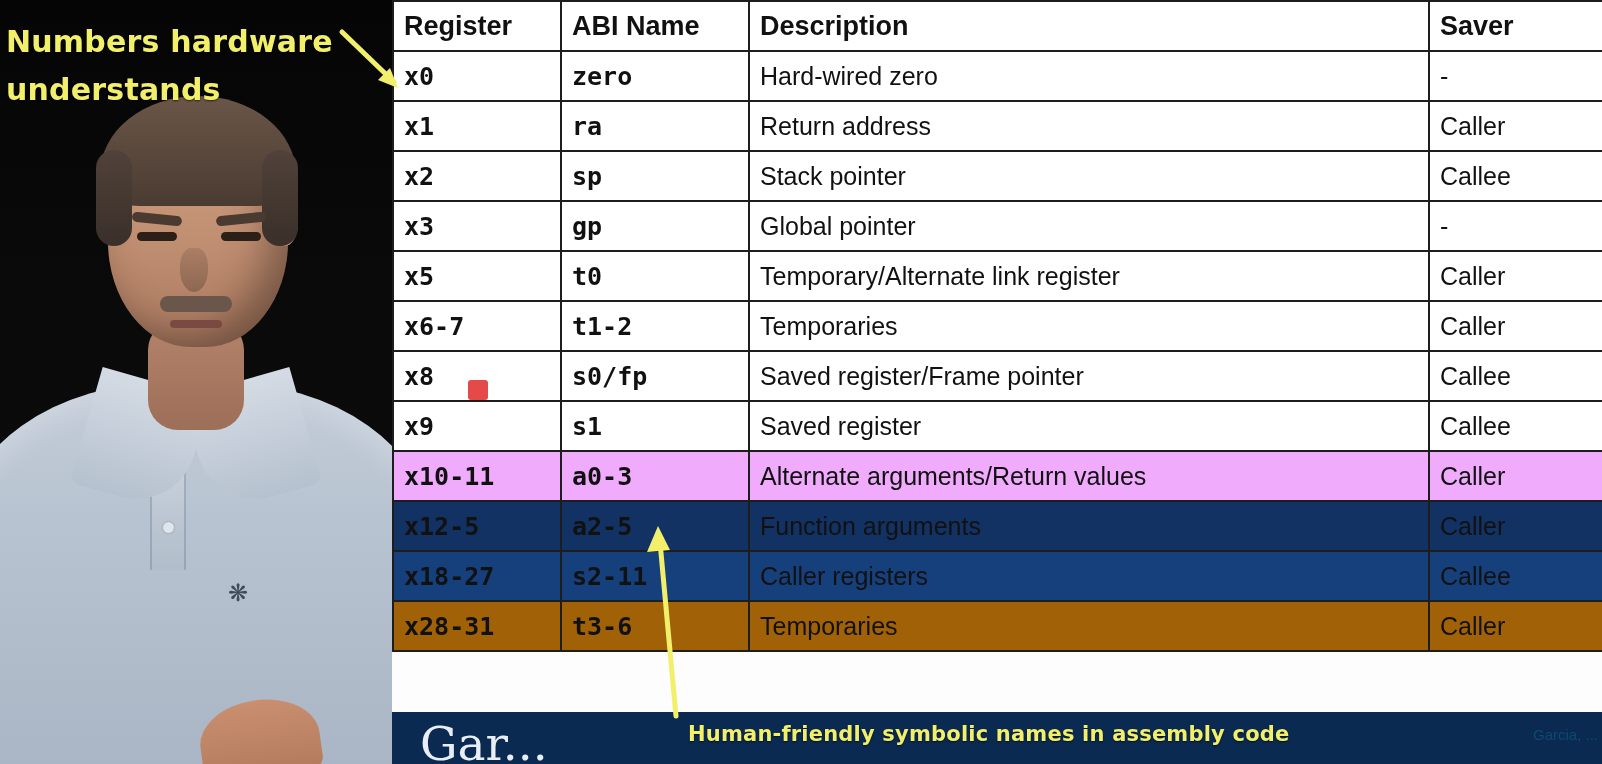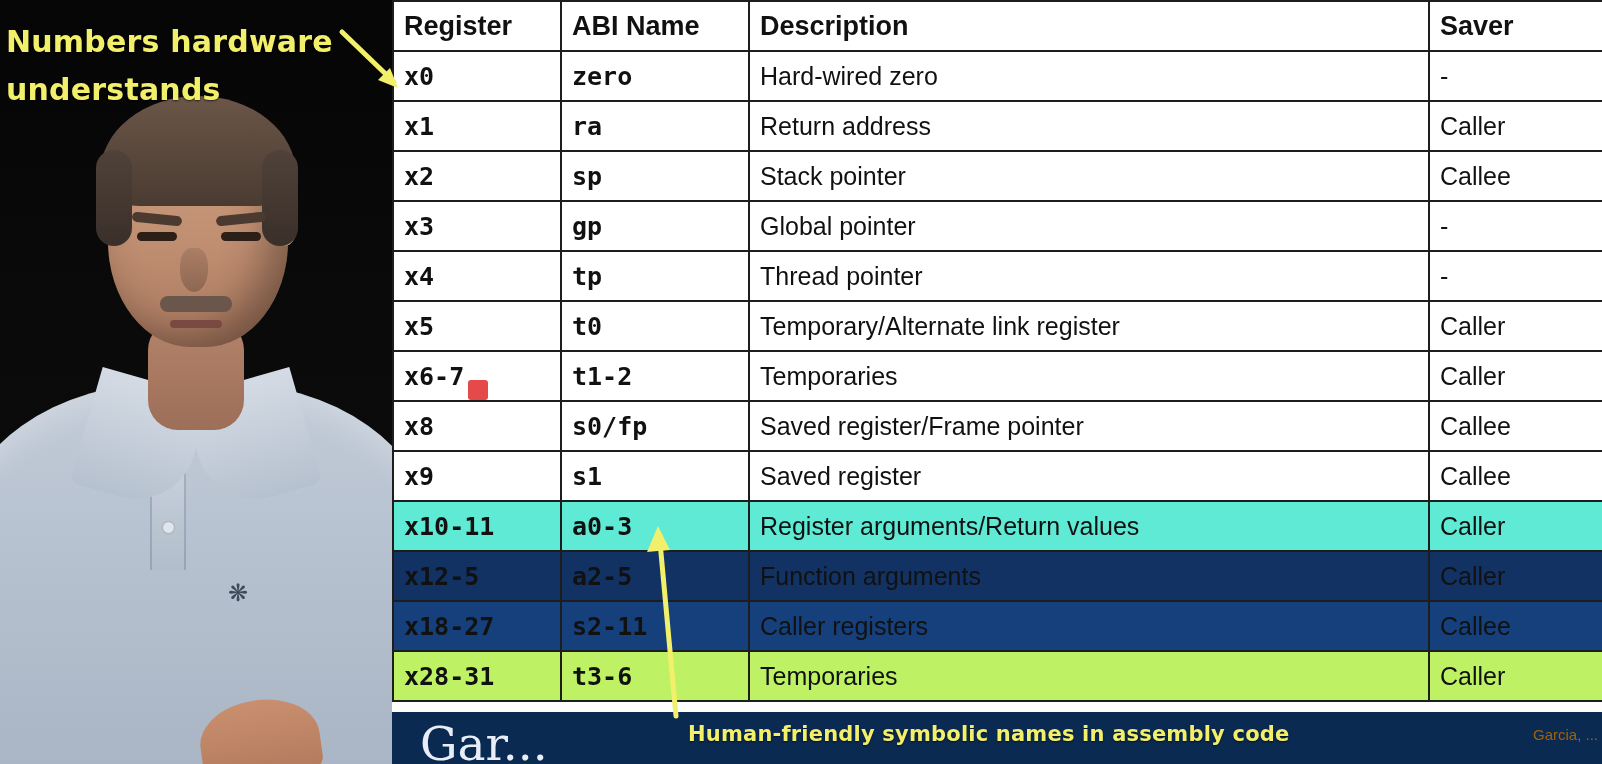--- a/index.html
+++ b/index.html
@@ -240,24 +240,24 @@
     font-weight: bold;
     font-size: 25px;
   }
   .desc, .saver { font-weight: normal; }
   
   tr.hl td {
     background: #1b3a6b;
     color: #ffffff;
     border-color: #0d1f3a;
   }
-  tr.hl0 td { background: #5eead4; }
+  tr.hl0 td { background: #f0abfc; }
   tr.hl1 td { background: #133264; }
   tr.hl2 td { background: #16407c; }
-  tr.hl3 td { background: #bef264; }
+  tr.hl3 td { background: #a16207; }
 
   
   #cursor-dot {
     position: absolute;
     left: 468px; top: 380px;
     width: 20px; height: 20px;
     background: #e33b3b;
     border-radius: 3px;
     opacity: .92;
     z-index: 25;
@@ -275,21 +275,21 @@
     left: 28px; top: 716px;
     font-family: "DejaVu Serif", serif;
     font-size: 47px;
     color: #e9eef6;
     z-index: 22;
   }
   #credit {
     position: absolute;
     right: 4px; top: 726px;
     font-size: 15px;
-    color: #a16207;
+    color: #0c4a6e;
     z-index: 22;
     white-space: nowrap;
   }
 </style>
 </head>
 <body>
 
 <div id="stage">
 
   <div id="presenter">
@@ -354,26 +354,20 @@
             <td class="desc">Stack pointer</td>
             <td class="saver">Callee</td>
           </tr>
           <tr class="">
             <td class="mono">x3</td>
             <td class="mono">gp</td>
             <td class="desc">Global pointer</td>
             <td class="saver">-</td>
           </tr>
           <tr class="">
-            <td class="mono">x4</td>
-            <td class="mono">tp</td>
-            <td class="desc">Thread pointer</td>
-            <td class="saver">-</td>
-          </tr>
-          <tr class="">
             <td class="mono">x5</td>
             <td class="mono">t0</td>
             <td class="desc">Temporary/Alternate link register</td>
             <td class="saver">Caller</td>
           </tr>
           <tr class="">
             <td class="mono">x6-7</td>
             <td class="mono">t1-2</td>
             <td class="desc">Temporaries</td>
             <td class="saver">Caller</td>
@@ -386,21 +380,21 @@
           </tr>
           <tr class="">
             <td class="mono">x9</td>
             <td class="mono">s1</td>
             <td class="desc">Saved register</td>
             <td class="saver">Callee</td>
           </tr>
           <tr class="hl hl0">
             <td class="mono">x10-11</td>
             <td class="mono">a0-3</td>
-            <td class="desc">Register arguments/Return values</td>
+            <td class="desc">Alternate arguments/Return values</td>
             <td class="saver">Caller</td>
           </tr>
           <tr class="hl hl1">
             <td class="mono">x12-5</td>
             <td class="mono">a2-5</td>
             <td class="desc">Function arguments</td>
             <td class="saver">Caller</td>
           </tr>
           <tr class="hl hl2">
             <td class="mono">x18-27</td>

